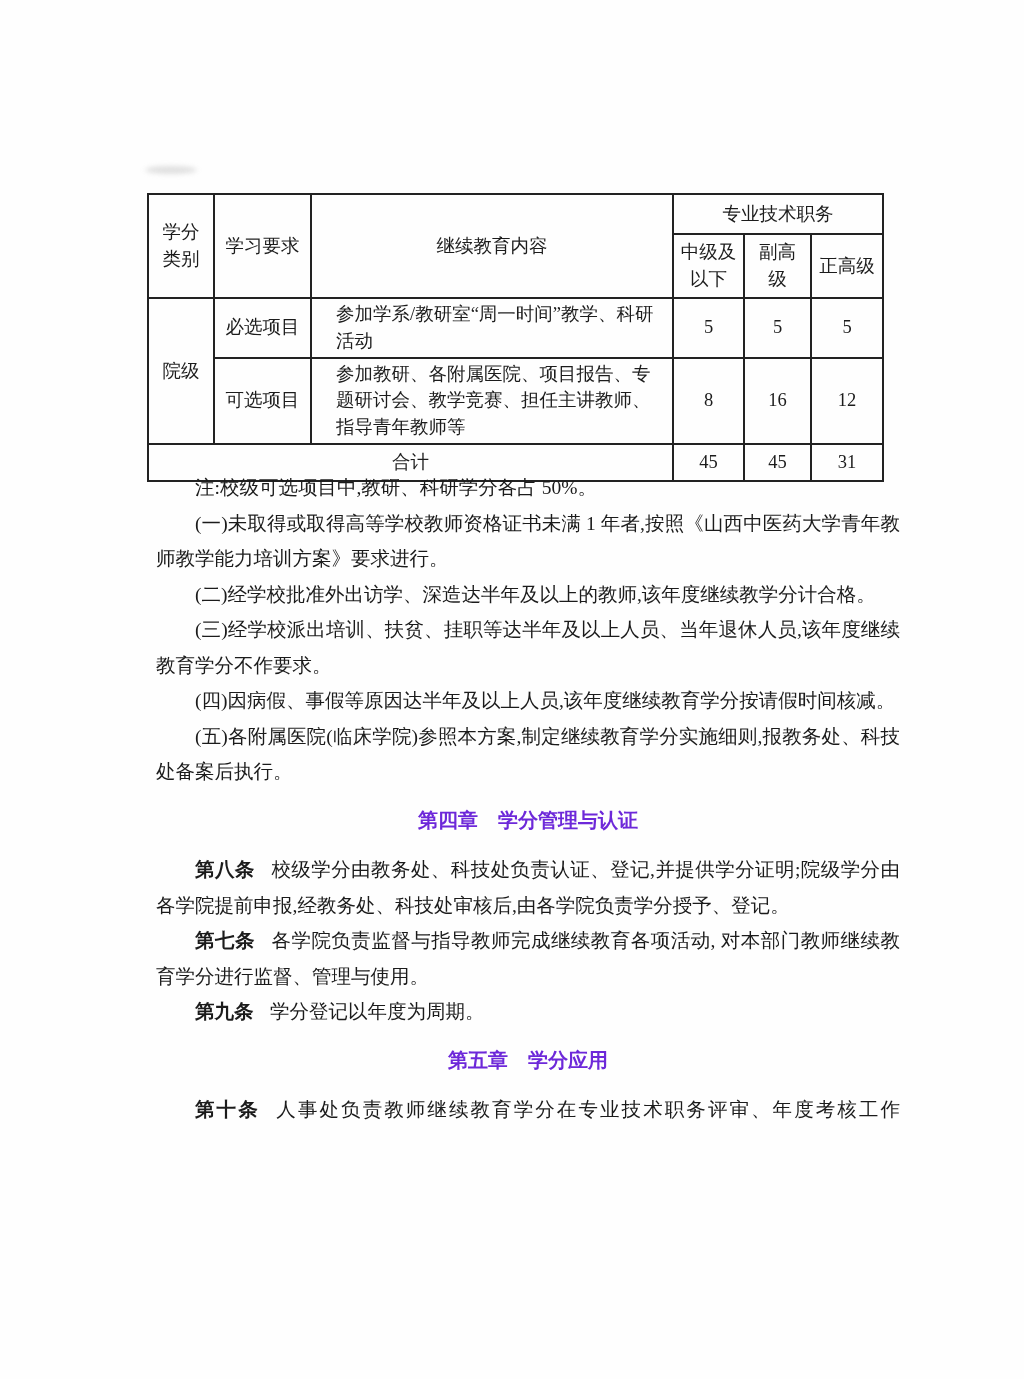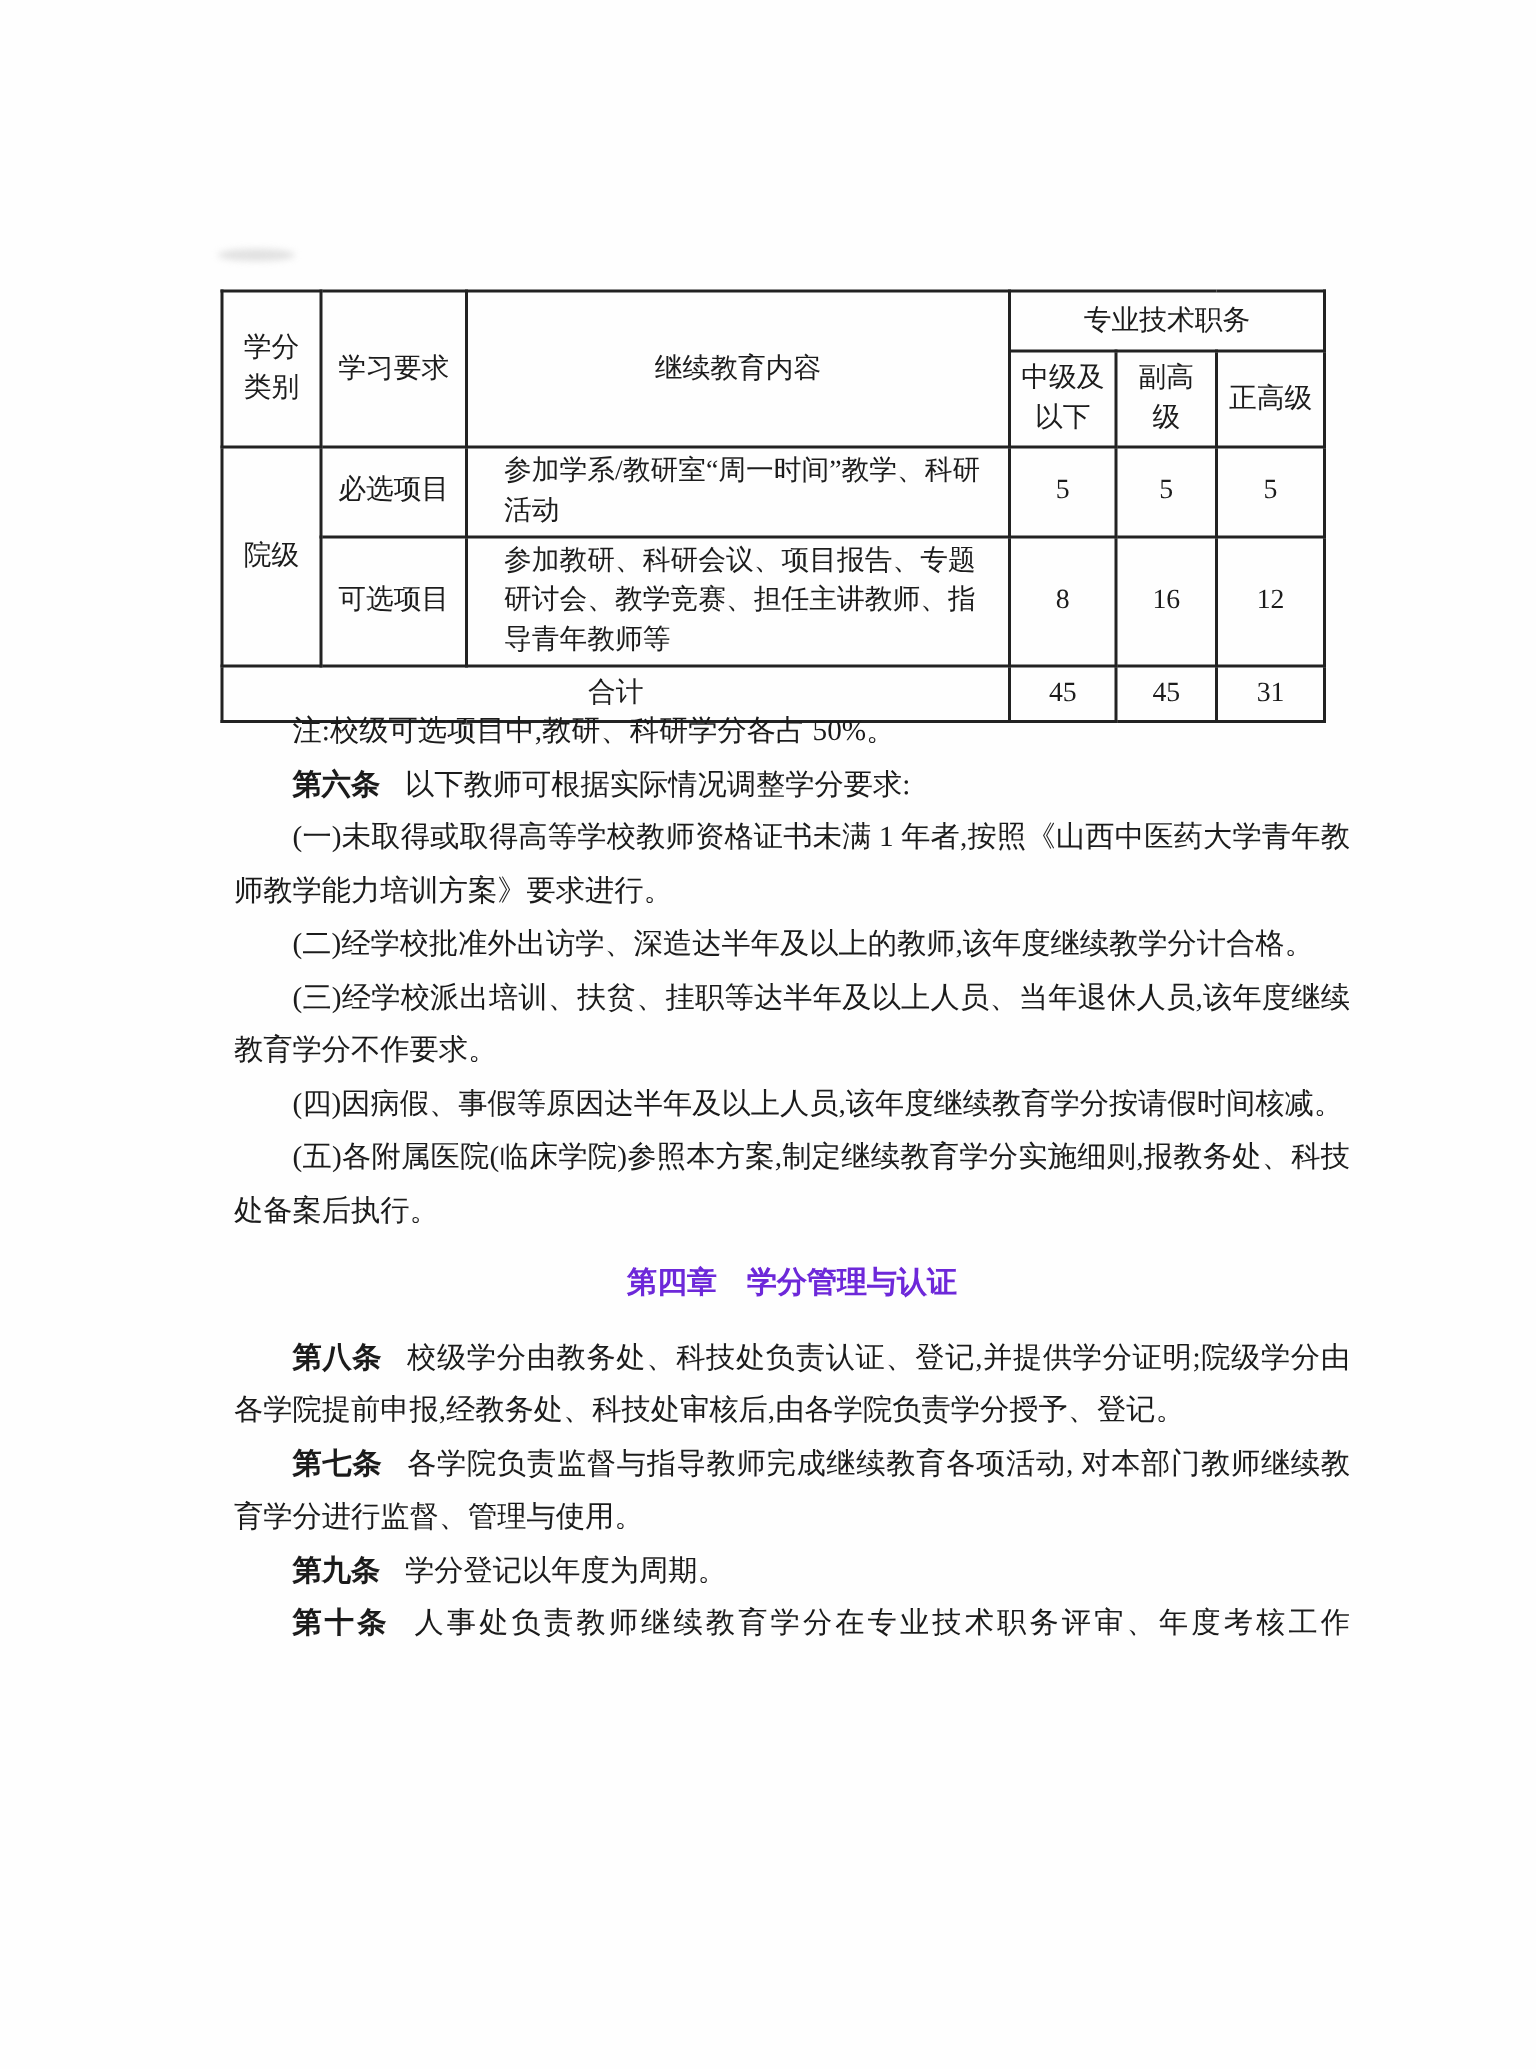--- a/index.html
+++ b/index.html
@@ -119,51 +119,51 @@
       <tr class="r-must">
         <td class="c" rowspan="2">院级</td>
         <td class="c">必选项目</td>
         <td class="l">参加学系/教研室“周一时间”教学、科研活动</td>
         <td class="c">5</td>
         <td class="c">5</td>
         <td class="c">5</td>
       </tr>
       <tr class="r-opt">
         <td class="c">可选项目</td>
-        <td class="l">参加教研、科研会议、项目报告、专题研讨会、教学竞赛、担任主讲教师、指导青年教师等</td>
+        <td class="l">参加教研、各附属医院、项目报告、专题研讨会、教学竞赛、担任主讲教师、指导青年教师等</td>
         <td class="c">8</td>
         <td class="c">16</td>
         <td class="c">12</td>
       </tr>
       <tr class="r-total">
         <td class="c" colspan="3">合计</td>
         <td class="c">45</td>
         <td class="c">45</td>
         <td class="c">31</td>
       </tr>
     </tbody>
   </table>
 
   <div class="content">
 
     <p>注:校级可选项目中,教研、科研学分各占 50%。</p>
 
-    <p><span class="lbl">第六条</span><span>以下教师可根据实际情况调整学分要求:</span></p>
 
     <p>(一)未取得或取得高等学校教师资格证书未满 1 年者,按照《山西中医药大学青年教师教学能力培训方案》要求进行。</p>
     <p>(二)经学校批准外出访学、深造达半年及以上的教师,该年度继续教学分计合格。</p>
     <p>(三)经学校派出培训、扶贫、挂职等达半年及以上人员、当年退休人员,该年度继续教育学分不作要求。</p>
     <p>(四)因病假、事假等原因达半年及以上人员,该年度继续教育学分按请假时间核减。</p>
     <p>(五)各附属医院(临床学院)参照本方案,制定继续教育学分实施细则,报教务处、科技处备案后执行。</p>
 
     <h3 class="chapter"><span class="ch-lbl">第四章</span><span>学分管理与认证</span></h3>
 
     <p><span class="lbl">第八条</span><span>校级学分由教务处、科技处负责认证、登记,并提供学分证明;院级学分由各学院提前申报,经教务处、科技处审核后,由各学院负责学分授予、登记。</span></p>
 
     <p><span class="lbl">第七条</span><span>各学院负责监督与指导教师完成继续教育各项活动, 对本部门教师继续教育学分进行监督、管理与使用。</span></p>
 
     <p><span class="lbl">第九条</span><span>学分登记以年度为周期。</span></p>
 
+    <h3 class="chapter"><span class="ch-lbl">第五章</span><span>学分应用</span></h3>
 
     <p class="cont"><span class="lbl">第十条</span><span>人事处负责教师继续教育学分在专业技术职务评审、年度考核工作</span></p>
 
   </div>
 </div>
 
 </body></html>

